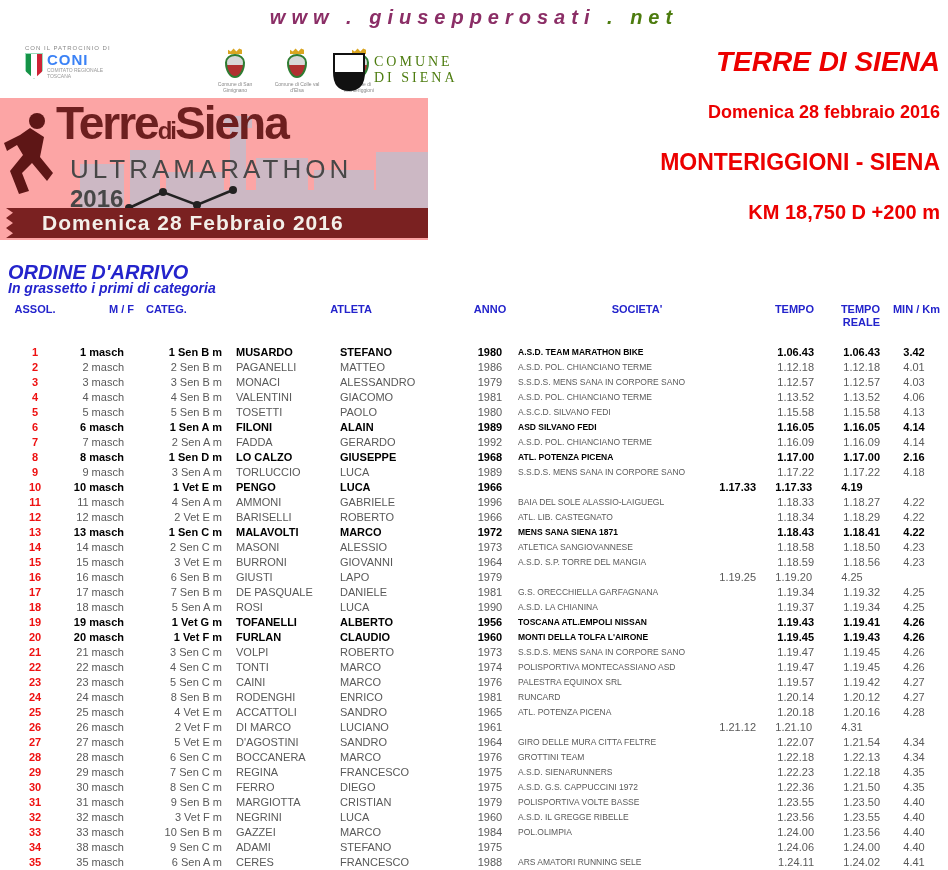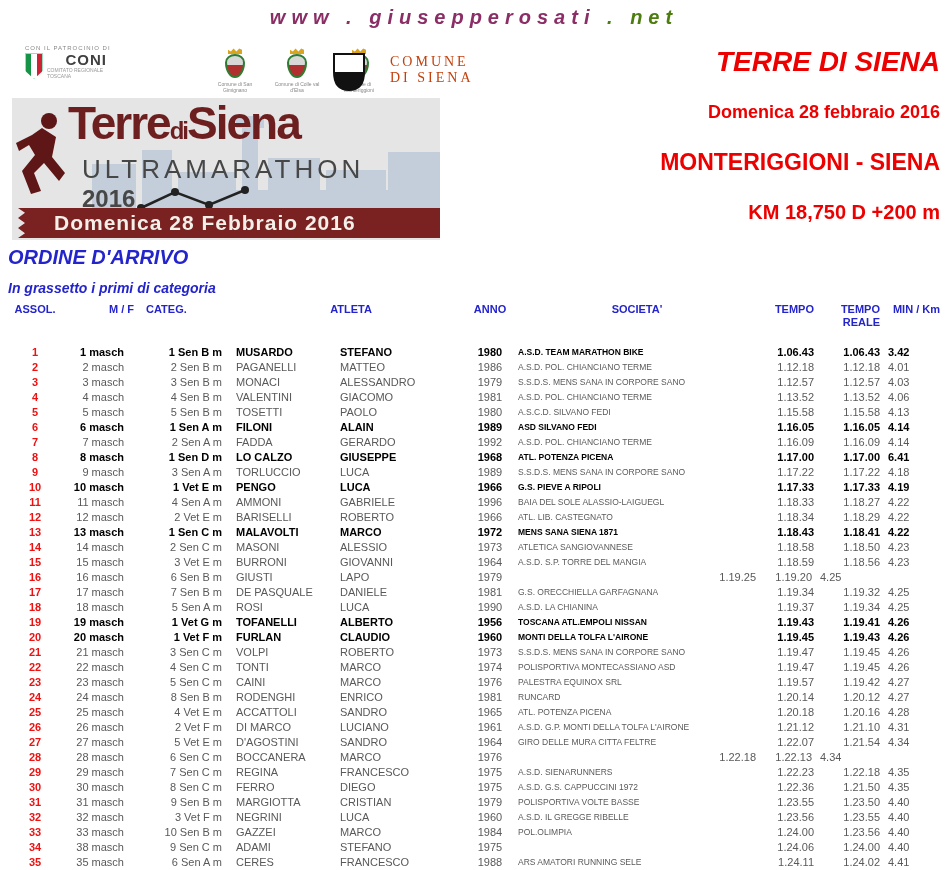--- a/index.html
+++ b/index.html
@@ -21,61 +21,61 @@
   
   .coni { position:absolute; left:25px; top:45px; width:130px; }
   .coni .patr { font-size:6px; color:#888; letter-spacing:1px; margin-bottom:2px; }
   .coni-row { display:flex; align-items:flex-start; gap:4px; }
   .coni-flag {
     width:18px; height:26px;
     background:linear-gradient(to right,#159347 0 33%,#fff 33% 66%,#cd2335 66% 100%);
     clip-path:polygon(0 0,100% 0,100% 68%,50% 100%,0 68%);
     border:1px solid #9db; flex:0 0 auto;
   }
-  .coni-name { font-size:15px; font-weight:bold; color:#404040; line-height:14px; letter-spacing:1px;text-align:right; }
+  .coni-name { font-size:15px; font-weight:bold; color:#3b82f6; line-height:14px; letter-spacing:1px; }
   .coni-sub  { font-size:5px; color:#999; width:60px; line-height:6px; }
 
   .crests { position:absolute; left:212px; top:48px; display:flex; gap:16px; }
   .crest  { width:46px; text-align:center; }
   .crest-crown { width:14px; height:6px; margin:0 auto;
     background:#d9a520; clip-path:polygon(0 100%,0 30%,20% 60%,40% 10%,60% 60%,80% 10%,100% 30%,100% 100%); }
   .crest-shield { width:20px; height:24px; margin:0 auto;
     border:2px solid #2e7d32; border-radius:50% 50% 50% 50% / 35% 35% 65% 65%;
     background:linear-gradient(to bottom,#d8d8d8 0 45%,#b03030 45% 100%); }
   .crest-cap { font-size:5px; color:#888; line-height:6px; margin-top:3px; }
 
   .siena-logo { position:absolute; left:332px; top:52px; display:flex; align-items:flex-start; gap:8px; }
   .siena-text { font-family:"Liberation Serif", serif; font-size:14px; letter-spacing:3px;
-    color:#c2410c; line-height:16px; padding-top:2px;margin-left:16px; }
+    color:#4d7c0f; line-height:16px; padding-top:2px; }
 
   
   .rh { position:absolute; right:8px; color:#EC0000; font-weight:bold; white-space:nowrap; }
   .rh1 { top:46px;  font-size:28px; font-style:italic; }
   .rh2 { top:102px; font-size:18px; }
   .rh3 { top:149px; font-size:23px; }
   .rh4 { top:201px; font-size:20px; }
 
   
-  .banner { position:absolute; left:12px; top:98px; width:428px; height:142px;
-    background:#e5e5e5; overflow:hidden; }
+  .banner { position:absolute; left:0; top:98px; width:428px; height:142px;
+    background:#fca5a5; overflow:hidden; }
   .skyline { position:absolute; left:80px; bottom:28px; z-index:0; opacity:.65; }
   .runner  { position:absolute; left:4px; top:4px; z-index:2; }
   .logo-text { position:absolute; left:56px; top:0; z-index:1; color:#6D1F1F; white-space:nowrap; }
   .lt-main { font-weight:bold; font-size:46px; line-height:50px; letter-spacing:-2px; }
   .lt-main .lt-di { font-size:24px; }
   .lt-ultra { font-size:26px; letter-spacing:4px; color:#474747; line-height:26px; margin-left:14px; }
   .lt-year-row { display:flex; align-items:center; margin-left:14px; margin-top:2px; }
   .lt-year { font-size:24px; color:#474747; font-weight:bold; }
   .ribbon { position:absolute; left:6px; right:0; bottom:2px; height:30px; z-index:3;
     background:#7A2121; color:#f3efe9; font-weight:bold; font-size:21px; line-height:30px;
     padding-left:36px; letter-spacing:1px;
     clip-path:polygon(0 0,100% 0,100% 100%,0 100%,7px 84%,0 67%,7px 50%,0 33%,7px 16%); }
 
   
-  .res-title { position:absolute; left:8px; top:246px; color:#2424CC;
+  .res-title { position:absolute; left:8px; top:261px; color:#2424CC;
     font-weight:bold; font-style:italic; font-size:20px; }
   .res-sub   { position:absolute; left:8px; top:280px; color:#2424CC;
     font-weight:bold; font-style:italic; font-size:14px; }
 
   .rtable { position:absolute; left:0; top:303px; width:948px; padding-left:6px; }
   .grid10 { display:grid;
     grid-template-columns:58px 70px 100px 106px 128px 44px 250px 58px 68px 56px; }
   .thead { color:#2424CC; font-weight:bold; font-size:11px; line-height:13px; height:42px;
     align-content:start; }
   .th { white-space:nowrap; }
@@ -94,21 +94,21 @@
   .td { overflow:hidden; }
   .td-pos     { color:#EE1111; font-weight:bold; text-align:center; }
   .td-mf      { text-align:right; padding-right:10px; }
   .td-categ   { text-align:right; padding-right:12px; }
   .td-surname { text-align:left; padding-left:2px; }
   .td-name    { text-align:left; }
   .td-anno    { text-align:center; }
   .td-societa { text-align:left; padding-left:6px; font-size:8.5px; }
   .td-tempo   { text-align:right; padding-right:6px; }
   .td-reale   { text-align:right; padding-right:8px; }
-  .td-min     { text-align:left; padding-right:4px; }
+  .td-min     { text-align:center; padding-right:4px; }
 </style>
 </head>
 <body>
 
 <div class="site-url">
   <span class="u-main">www . giusepperosati</span><span class="u-tld"> . net</span>
 </div>
 
 <div class="coni">
   <div class="patr">CON IL PATROCINIO DI</div>
@@ -296,42 +296,41 @@
       <div class="grid10 trow b">
         <div class="td td-pos">8</div>
         <div class="td td-mf">8 masch</div>
         <div class="td td-categ">1 Sen D m</div>
         <div class="td td-surname">LO CALZO</div>
         <div class="td td-name">GIUSEPPE</div>
         <div class="td td-anno">1968</div>
         <div class="td td-societa">ATL. POTENZA PICENA</div>
         <div class="td td-tempo">1.17.00</div>
         <div class="td td-reale">1.17.00</div>
-        <div class="td td-min">6.41</div>
+        <div class="td td-min">2.16</div>
       </div>
       <div class="grid10 trow">
         <div class="td td-pos">9</div>
         <div class="td td-mf">9 masch</div>
         <div class="td td-categ">3 Sen A m</div>
         <div class="td td-surname">TORLUCCIO</div>
         <div class="td td-name">LUCA</div>
         <div class="td td-anno">1989</div>
         <div class="td td-societa">S.S.D.S. MENS SANA IN CORPORE SANO</div>
         <div class="td td-tempo">1.17.22</div>
         <div class="td td-reale">1.17.22</div>
         <div class="td td-min">4.18</div>
       </div>
       <div class="grid10 trow b">
         <div class="td td-pos">10</div>
         <div class="td td-mf">10 masch</div>
         <div class="td td-categ">1 Vet E m</div>
         <div class="td td-surname">PENGO</div>
         <div class="td td-name">LUCA</div>
         <div class="td td-anno">1966</div>
-        <div class="td td-societa">G.S. PIEVE A RIPOLI</div>
         <div class="td td-tempo">1.17.33</div>
         <div class="td td-reale">1.17.33</div>
         <div class="td td-min">4.19</div>
       </div>
       <div class="grid10 trow">
         <div class="td td-pos">11</div>
         <div class="td td-mf">11 masch</div>
         <div class="td td-categ">4 Sen A m</div>
         <div class="td td-surname">AMMONI</div>
         <div class="td td-name">GABRIELE</div>
@@ -508,21 +507,20 @@
         <div class="td td-reale">1.20.16</div>
         <div class="td td-min">4.28</div>
       </div>
       <div class="grid10 trow">
         <div class="td td-pos">26</div>
         <div class="td td-mf">26 masch</div>
         <div class="td td-categ">2 Vet F m</div>
         <div class="td td-surname">DI MARCO</div>
         <div class="td td-name">LUCIANO</div>
         <div class="td td-anno">1961</div>
-        <div class="td td-societa">A.S.D. G.P. MONTI DELLA TOLFA L'AIRONE</div>
         <div class="td td-tempo">1.21.12</div>
         <div class="td td-reale">1.21.10</div>
         <div class="td td-min">4.31</div>
       </div>
       <div class="grid10 trow">
         <div class="td td-pos">27</div>
         <div class="td td-mf">27 masch</div>
         <div class="td td-categ">5 Vet E m</div>
         <div class="td td-surname">D'AGOSTINI</div>
         <div class="td td-name">SANDRO</div>
@@ -532,20 +530,21 @@
         <div class="td td-reale">1.21.54</div>
         <div class="td td-min">4.34</div>
       </div>
       <div class="grid10 trow">
         <div class="td td-pos">28</div>
         <div class="td td-mf">28 masch</div>
         <div class="td td-categ">6 Sen C m</div>
         <div class="td td-surname">BOCCANERA</div>
         <div class="td td-name">MARCO</div>
         <div class="td td-anno">1976</div>
+        <div class="td td-societa">GROTTINI TEAM</div>
         <div class="td td-tempo">1.22.18</div>
         <div class="td td-reale">1.22.13</div>
         <div class="td td-min">4.34</div>
       </div>
       <div class="grid10 trow">
         <div class="td td-pos">29</div>
         <div class="td td-mf">29 masch</div>
         <div class="td td-categ">7 Sen C m</div>
         <div class="td td-surname">REGINA</div>
         <div class="td td-name">FRANCESCO</div>

